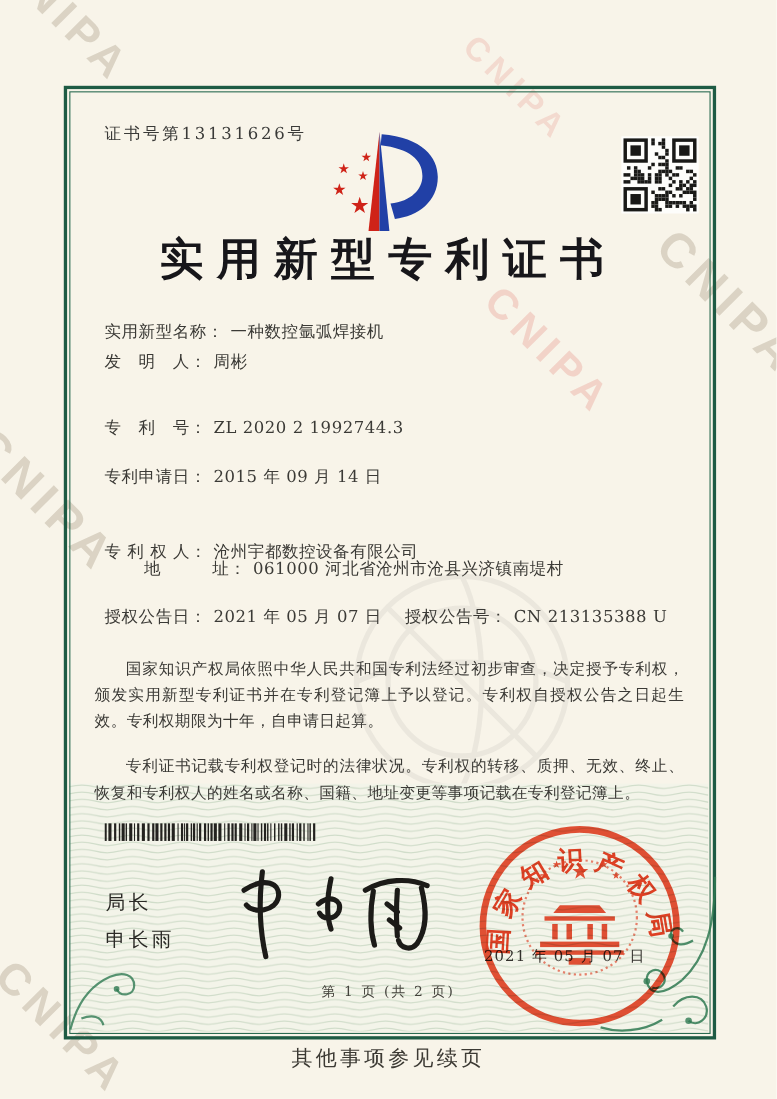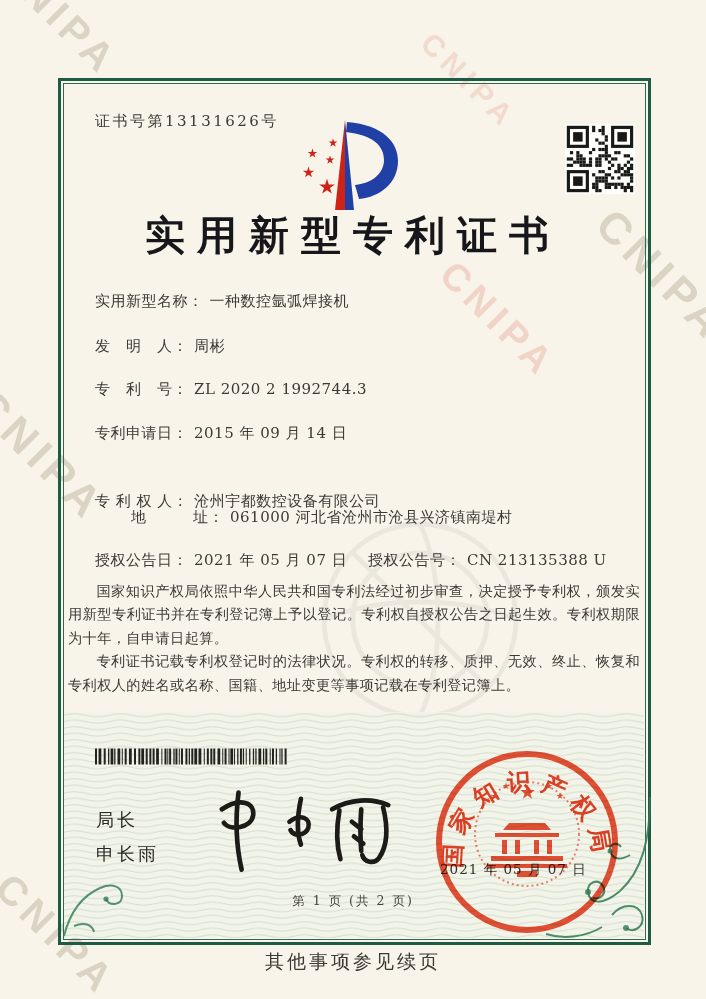--- a/index.html
+++ b/index.html
@@ -13,21 +13,21 @@
   .frame-inner{position:absolute;left:2px;top:2px;right:2px;bottom:2px;border:1px solid #2a6b51;}
   .waves{position:absolute;left:63px;top:712px;width:581px;height:226px;z-index:2;opacity:.85;}
   .cert-number{position:absolute;left:95px;top:112px;font-size:15px;letter-spacing:2.5px;color:#3a3a38;z-index:4;}
   .logo{position:absolute;left:281px;top:110px;z-index:4;}
   .qr{position:absolute;left:565px;top:124px;z-index:4;background:#fdfdfb;}
   .title{position:absolute;left:0;top:208px;width:100%;text-align:center;font-size:40px;
       font-weight:bold;letter-spacing:12px;color:#17161a;z-index:4;margin:0;}
   .field{position:absolute;left:95px;font-size:15px;color:#3b3a36;letter-spacing:.5px;z-index:4;white-space:nowrap;}
   .field .val{margin-left:6px;}
   .body-text{position:absolute;left:68px;top:580px;width:572px;z-index:4;}
-  .body-text p{margin:0;font-size:14.2px;line-height:23.4px;text-align:justify;
+  .body-text p{margin:18px;font-size:14.2px;line-height:23.4px;text-align:justify;
       text-indent:2em;color:#3b3a36;letter-spacing:.4px;}
   .barcode{position:absolute;left:95px;top:748px;z-index:4;}
   .signer{position:absolute;left:96px;z-index:4;font-size:18px;letter-spacing:3px;color:#2b2a26;
       font-family:"DejaVu Sans","Liberation Sans",sans-serif;}
   .sig-svg{position:absolute;left:198px;top:776px;z-index:4;}
   .seal-date{position:absolute;left:440px;top:861px;font-size:13.5px;letter-spacing:1px;color:#33312d;z-index:4;white-space:nowrap;}
   .seal{position:absolute;left:425px;top:742px;z-index:5;mix-blend-mode:multiply;opacity:.95;}
   .flourish{position:absolute;z-index:3;}
   .page-info{position:absolute;left:0;top:893px;width:100%;text-align:center;font-size:12.5px;
       letter-spacing:2px;color:#44423c;z-index:4;}
@@ -217,21 +217,21 @@
         <rect x="3.5" y="52.5" width="17.5" height="17.5" fill="#fdfdfb"></rect>
         <rect x="7" y="56" width="10.5" height="10.5"></rect>
       </g>
   </svg>
 
   <h1 class="title">实用新型专利证书</h1>
 
   <div class="field" style="top:292px;">
     <span>实用新型名称：</span><span class="val">一种数控氩弧焊接机</span>
   </div>
-  <div class="field" style="top:337px;">
+  <div class="field" style="top:320px;">
     <span>发　明　人：</span><span class="val">周彬</span>
   </div>
   <div class="field" style="top:380px;">
     <span>专　利　号：</span><span class="val">ZL 2020 2 1992744.3</span>
   </div>
   <div class="field" style="top:424px;">
     <span>专利申请日：</span><span class="val">2015 年 09 月 14 日</span>
   </div>
   <div class="field" style="top:454px;margin-top:38px;">
     <span>专 利 权 人：</span><span class="val">沧州宇都数控设备有限公司</span>

